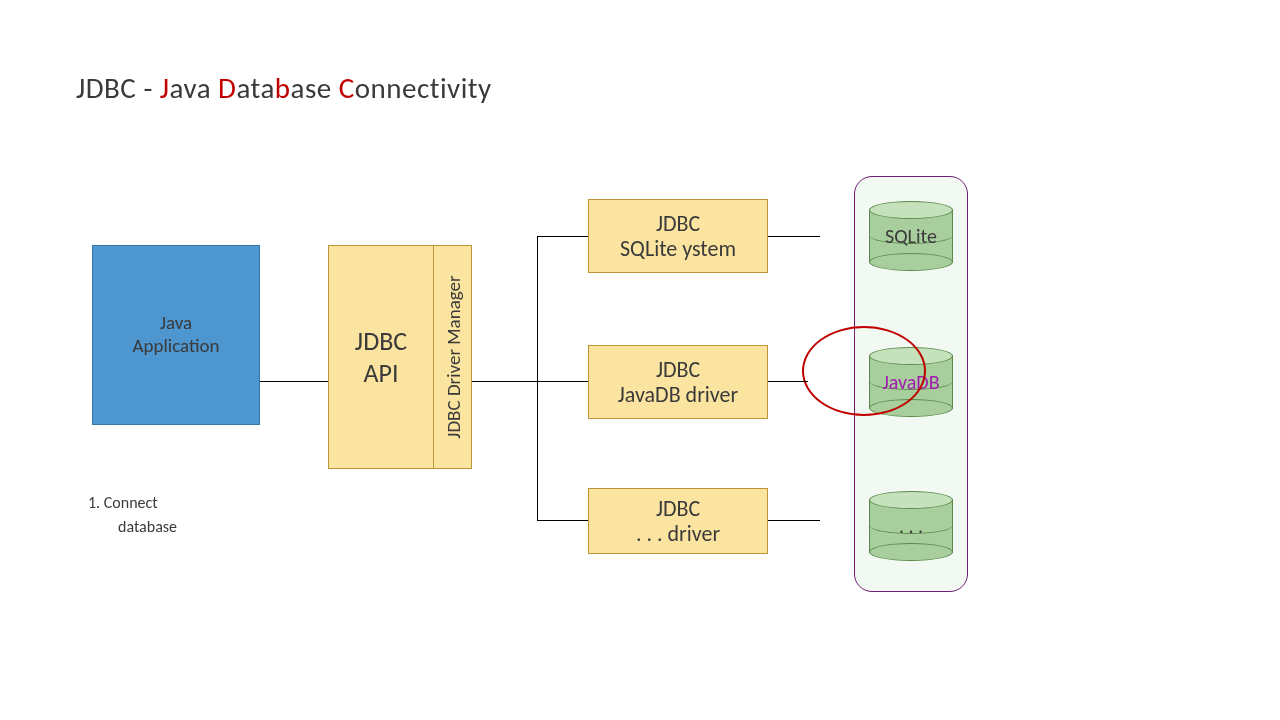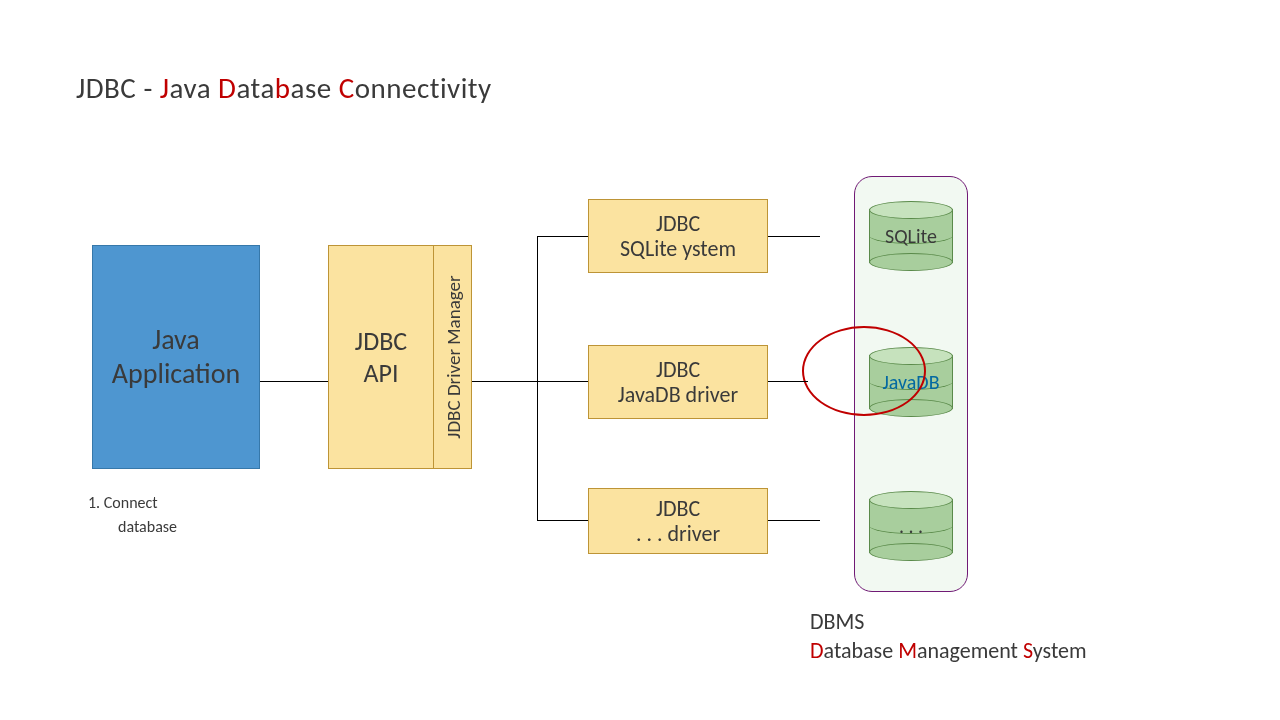--- a/index.html
+++ b/index.html
@@ -32,23 +32,23 @@
     background: #fbe3a0;
     text-align: center;
     display: flex;
     flex-direction: column;
     justify-content: center;
     align-items: center;
     font-size: 22px;
     color: #3a3a3a;
   }
   .java-app {
-    left: 92px; top: 245px; width: 168px; height: 224px;
+    left: 92px; top: 245px; width: 168px; height: 180px;
     background: #4e96d0; border: 1px solid #3678aa;
-    font-size: 28px; line-height: 1.2;
+    font-size: 19px; line-height: 1.2;
   }
   .jdbc-api {
     left: 328px; top: 245px; width: 106px; height: 224px;
     font-size: 26px; line-height: 1.25;
   }
   .drv-mgr-wrap {
     position: absolute;
     left: 434px; top: 245px; width: 38px; height: 224px;
     box-sizing: border-box;
     border: 1px solid #bd9436;
@@ -105,21 +105,21 @@
     border-radius: 50%;
     z-index: 1; pointer-events:none;
   }
   .db .label {
     position:absolute; left:0; right:0; top:50%; transform: translateY(-35%);
     text-align:center; font-size:20px; z-index:3;
   }
   #db1 { top: 24px; }
   #db2 { top: 170px; }
   #db3 { top: 314px; }
-  #db2 .label { color: #0369a1; }
+  #db2 .label { color: #a21caf; }
 
   
   .ring {
     position: absolute;
     border: 2px solid #c00000;
     border-radius: 50%;
     width: 124px; height: 90px;
     left: 802px; top: 326px;
     pointer-events: none;
     box-sizing: border-box;
@@ -225,20 +225,14 @@
 
   <div class="h" style="left:768px; top:381px; width:40px;"></div>
 
   <div class="h" style="left:768px; top:520px; width:52px;"></div>
 
   <div class="steps">
     <div>1. Connect</div>
     <div class="indent">database</div>
   </div>
 
-  <div class="dbms-label">
-    <div>DBMS</div>
-    <div>
-      <span class="hl">D</span><span>atabase </span><span class="hl">M</span><span>anagement </span><span class="hl">S</span><span>ystem</span>
-    </div>
-  </div>
 
 </div>
 
 </body></html>

